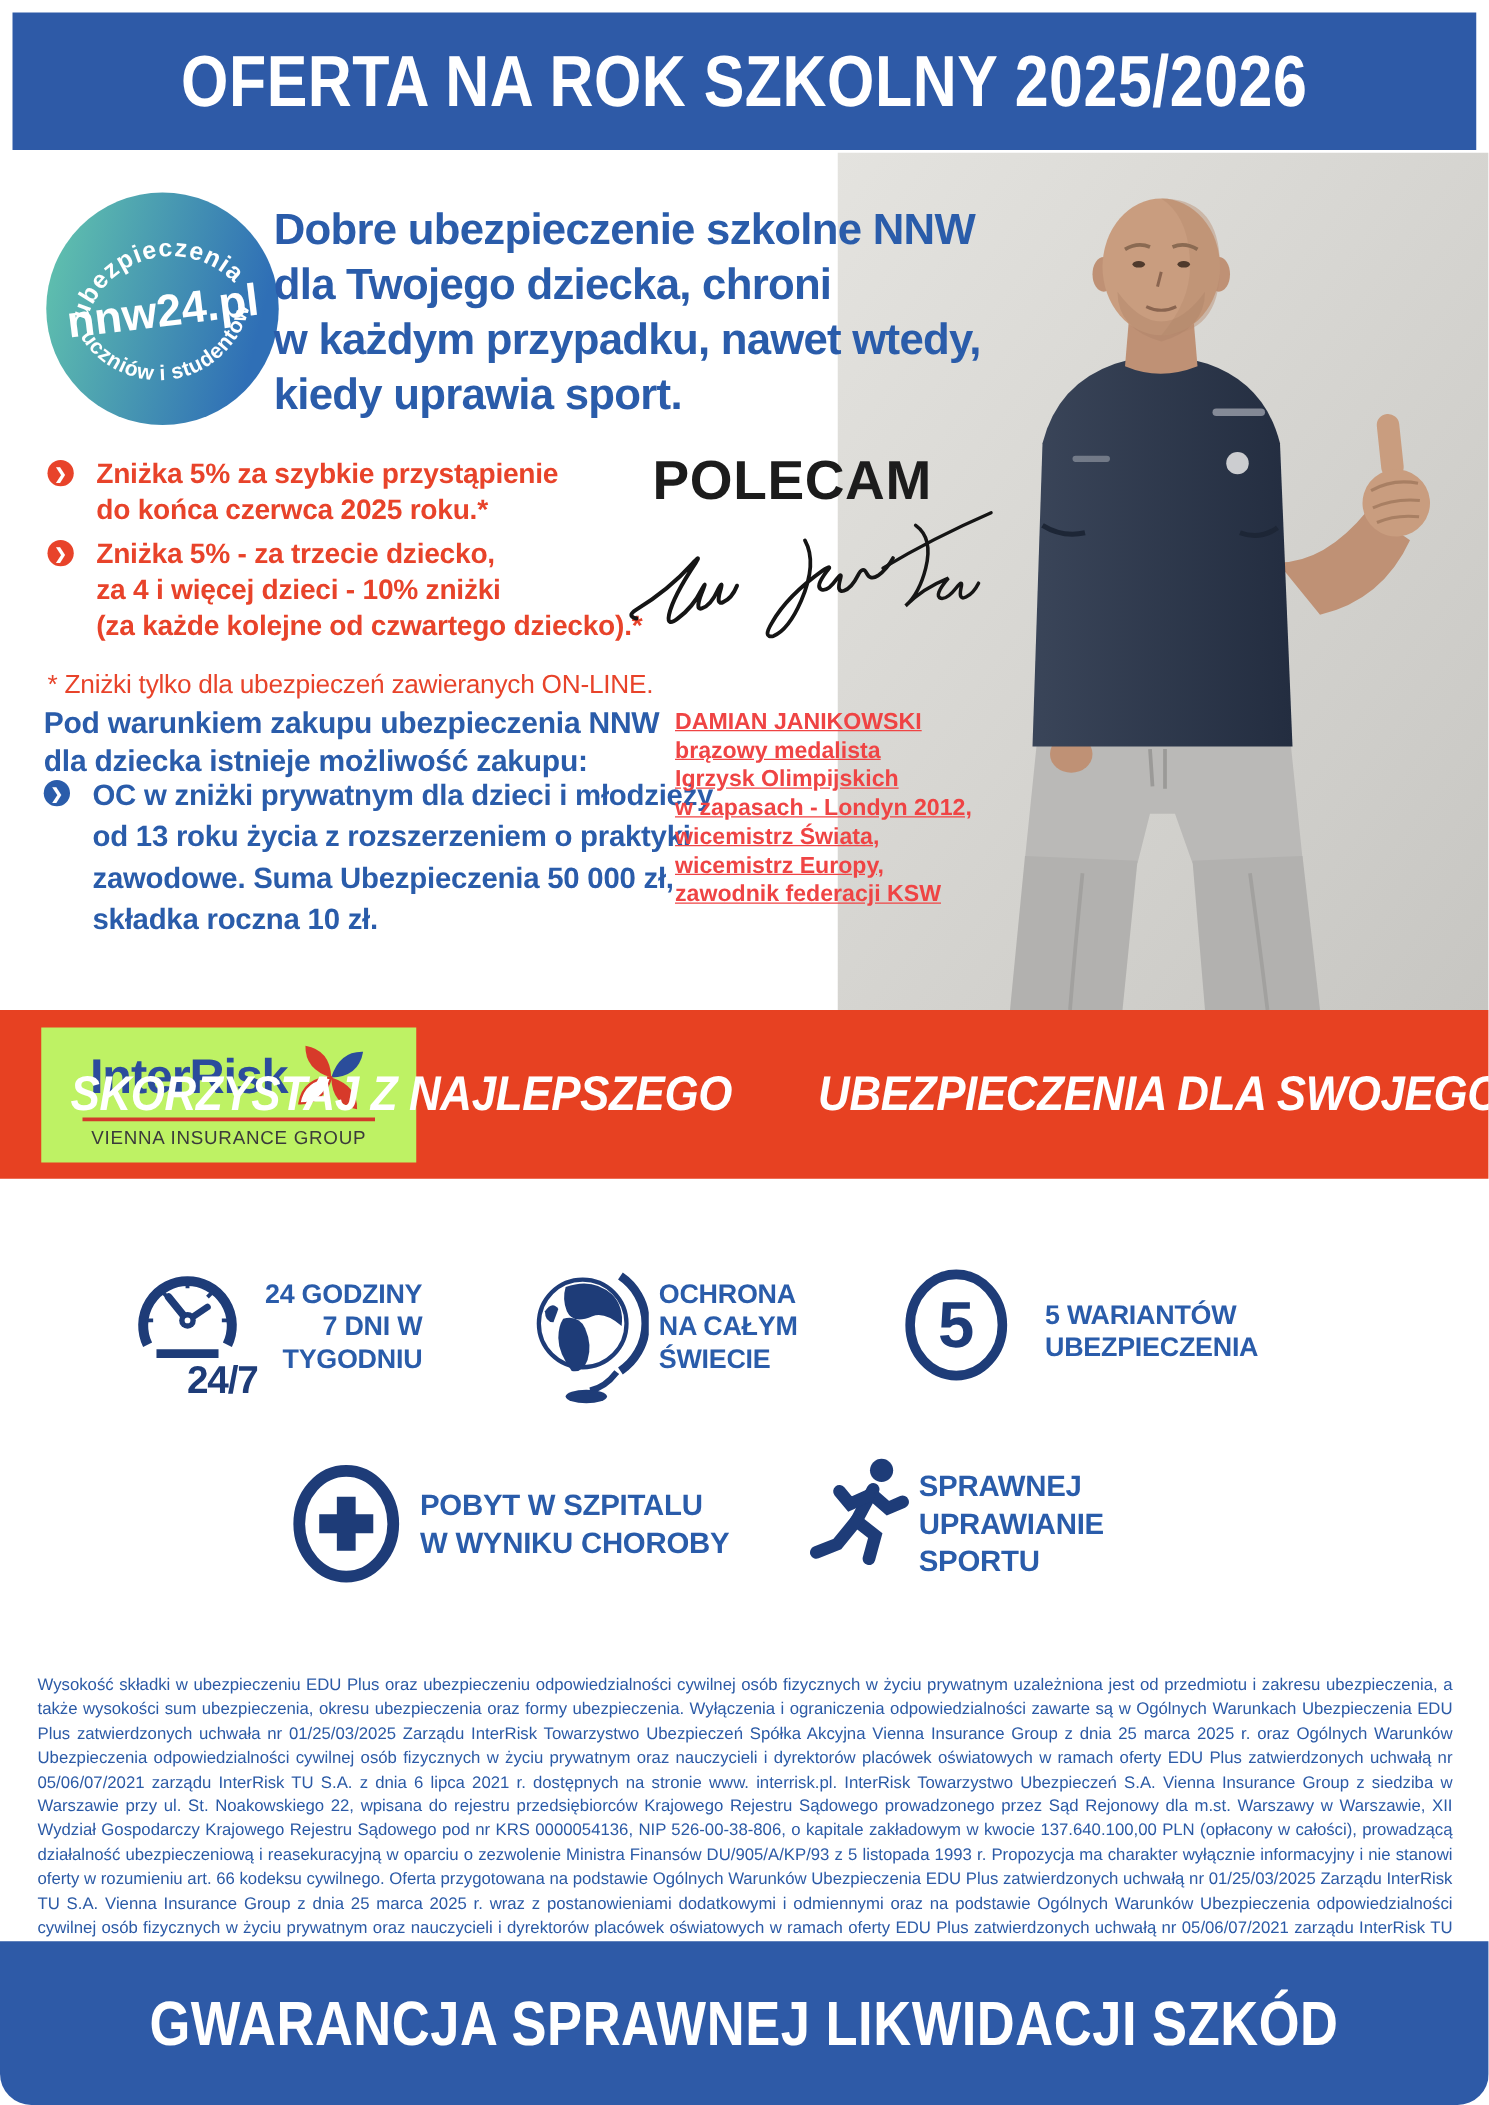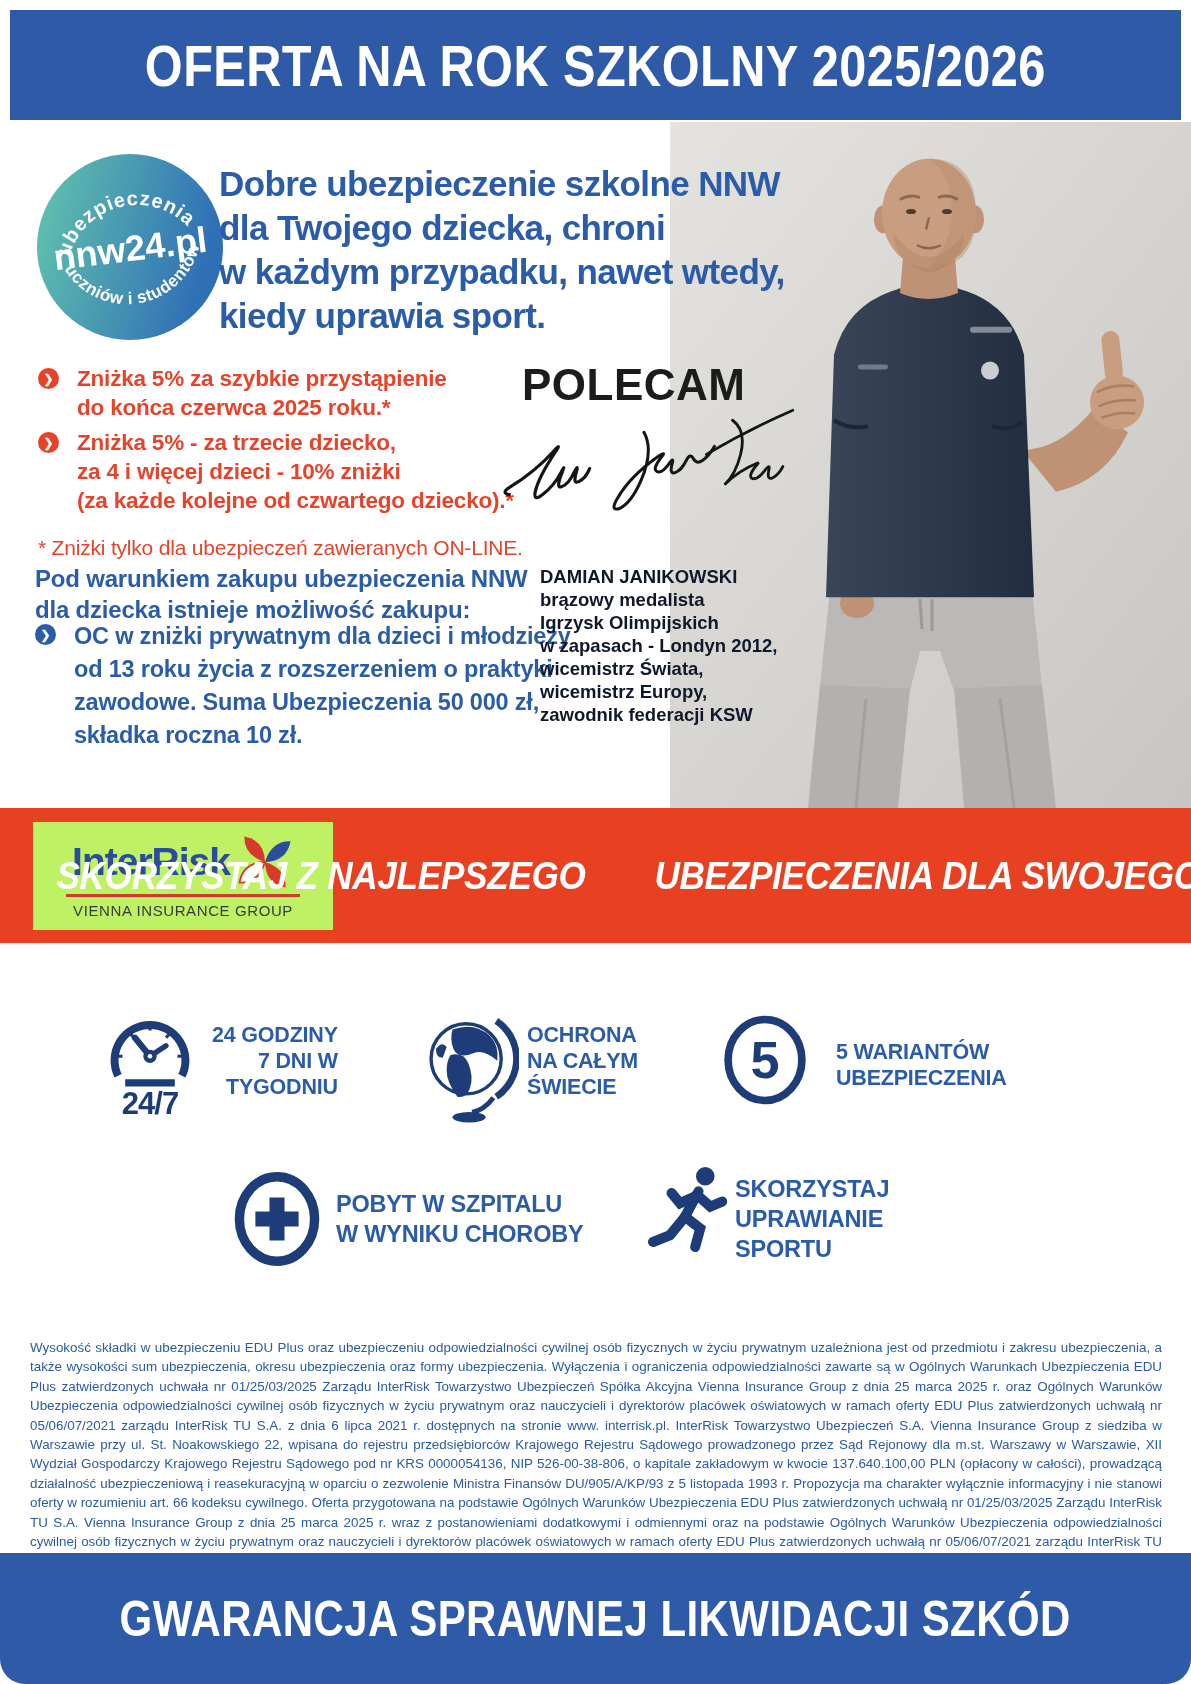--- a/index.html
+++ b/index.html
@@ -25,21 +25,21 @@
     display:flex;align-items:center;justify-content:center;flex:0 0 21px;margin-top:4px;}
   .dot-red{background:#e8432a;}
   .dot-blue{background:#2a5caa;}
   .bullet-body{margin-left:18px;font-weight:bold;font-size:22.5px;line-height:29px;letter-spacing:-.2px;}
   .red-text{color:#e8432a;}
   .blue-text{color:#2a5caa;}
   .note{left:38px;top:536px;color:#e8432a;font-size:21px;letter-spacing:-.2px;z-index:5;}
   
   .polecam{left:522px;top:360px;color:#1c1c1c;font-weight:bold;font-size:44px;letter-spacing:.5px;z-index:6;}
   .signature{left:495px;top:398px;width:312px;height:116px;z-index:6;}
-  .athlete-desc{left:540px;top:565px;width:260px;color:#0f172a;font-weight:bold;font-size:18.5px;line-height:23px;z-index:6;}
+  .athlete-desc{left:540px;top:565px;width:260px;color:#ef4444;font-weight:bold;font-size:18.5px;line-height:23px;z-index:6;text-decoration:underline;}
   
   .condition-intro{left:35px;top:563px;color:#2a5caa;font-weight:bold;font-size:24px;line-height:31px;letter-spacing:-.2px;z-index:5;}
   .condition-item{left:35px;top:620px;}
   .condition-item .bullet-body{font-size:23.5px;line-height:33px;}
   
   .photo{left:670px;top:122px;width:521px;height:686px;z-index:1;}
   
   .cta-banner{left:0;top:808px;width:1191px;height:135px;background:#e74122;z-index:7;}
   .cta-text{position:absolute;left:300px;top:0;width:830px;height:135px;display:flex;
     align-items:center;justify-content:center;color:#fff;font-weight:bold;font-style:italic;}
@@ -47,21 +47,21 @@
   .logo-box{position:absolute;left:33px;top:14px;width:300px;height:108px;background:#bef264;
     display:flex;flex-direction:column;align-items:center;justify-content:center;}
   .logo-row{display:flex;align-items:center;}
   .interrisk-word{color:#2b4c9c;font-weight:bold;font-size:39px;letter-spacing:-1px;}
   .logo-rule{width:234px;height:3px;background:#d23b2b;margin:3px 0 5px 0;}
   .logo-sub{color:#3a3a3a;font-size:15px;letter-spacing:.6px;}
   
   .feature-label{position:absolute;color:#2a5caa;font-weight:bold;z-index:3;}
   .row1 .feature-label,.feature-label.r1{font-size:21.5px;line-height:26px;letter-spacing:-.2px;}
   .feature-label.r2{font-size:23.5px;line-height:30px;letter-spacing:-.2px;}
-  .gauge-num{position:absolute;left:94px;top:1086px;width:112px;text-align:center;color:#1e3c78;font-weight:bold;font-size:31px;letter-spacing:-1px;}
+  .gauge-num{position:absolute;left:94px;top:1086px;width:112px;text-align:right;color:#1e3c78;font-weight:bold;font-size:31px;letter-spacing:-1px;}
   
   .legal{left:30px;top:1338px;width:1132px;color:#2b5aa6;font-size:13.4px;line-height:19.4px;text-align:justify;}
 </style>
 </head>
 <body>
 
 <div class="page">
 
   <div class="abs banner-blue top-banner">
     <span class="banner-text">OFERTA NA ROK SZKOLNY 2025/2026</span>
@@ -276,21 +276,21 @@
     <circle cx="68" cy="14" r="11" fill="#1e3c78"></circle>
     <g stroke="#1e3c78" stroke-width="12" stroke-linecap="round" fill="none">
       <path d="M60 32 L44 62"></path>
       <path d="M58 36 L74 50 L88 44"></path>
       <path d="M56 38 L38 46 L28 34"></path>
       <path d="M44 62 L62 76 L56 98"></path>
       <path d="M44 62 L26 84 L6 92"></path>
     </g>
   </svg>
   <div class="feature-label r2" style="left:735px;top:1174px;">
-    <div>SKORZYSTAJ</div>
+    <div>SPRAWNEJ</div>
     <div>UPRAWIANIE</div>
     <div>SPORTU</div>
   </div>
 
   <div class="abs legal">Wysokość składki w ubezpieczeniu EDU Plus oraz ubezpieczeniu odpowiedzialności cywilnej osób  fizycznych w życiu prywatnym uzależniona jest od przedmiotu i zakresu ubezpieczenia, a także wysokości sum ubezpieczenia, okresu ubezpieczenia oraz formy ubezpieczenia. Wyłączenia i ograniczenia odpowiedzialności zawarte są w Ogólnych Warunkach Ubezpieczenia EDU Plus zatwierdzonych uchwała nr 01/25/03/2025 Zarządu InterRisk Towarzystwo Ubezpieczeń Spółka Akcyjna Vienna Insurance Group z dnia 25 marca 2025 r. oraz Ogólnych Warunków Ubezpieczenia odpowiedzialności cywilnej osób  fizycznych w życiu prywatnym oraz nauczycieli i dyrektorów placówek oświatowych w ramach oferty EDU Plus zatwierdzonych uchwałą nr 05/06/07/2021 zarządu InterRisk TU S.A. z dnia 6 lipca 2021 r. dostępnych na stronie www. interrisk.pl. InterRisk Towarzystwo Ubezpieczeń S.A. Vienna Insurance Group z siedziba w Warszawie przy ul. St. Noakowskiego 22, wpisana do rejestru przedsiębiorców Krajowego Rejestru Sądowego prowadzonego przez Sąd Rejonowy dla m.st. Warszawy w Warszawie, XII Wydział Gospodarczy Krajowego Rejestru Sądowego pod nr KRS 0000054136, NIP 526-00-38-806, o kapitale zakładowym w kwocie 137.640.100,00 PLN (opłacony w całości), prowadzącą działalność ubezpieczeniową i reasekuracyjną w oparciu o zezwolenie Ministra Finansów DU/905/A/KP/93 z 5 listopada 1993 r. Propozycja ma charakter wyłącznie informacyjny i nie stanowi oferty w rozumieniu art. 66 kodeksu cywilnego. Oferta przygotowana na podstawie Ogólnych Warunków Ubezpieczenia EDU Plus zatwierdzonych uchwałą nr 01/25/03/2025 Zarządu InterRisk TU S.A. Vienna Insurance Group z dnia 25 marca 2025 r. wraz z postanowieniami dodatkowymi i odmiennymi oraz na podstawie Ogólnych Warunków Ubezpieczenia odpowiedzialności cywilnej osób  fizycznych w życiu prywatnym oraz nauczycieli i dyrektorów placówek oświatowych w ramach oferty EDU Plus zatwierdzonych uchwałą nr 05/06/07/2021 zarządu InterRisk TU S.A. z dnia 6 lipca 2021 r. wraz z postanowieniami dodatkowymi i odmiennymi.</div>
 
   <div class="abs banner-blue bottom-banner">
     <span class="banner-text">GWARANCJA SPRAWNEJ LIKWIDACJI SZKÓD</span>
   </div>
 

